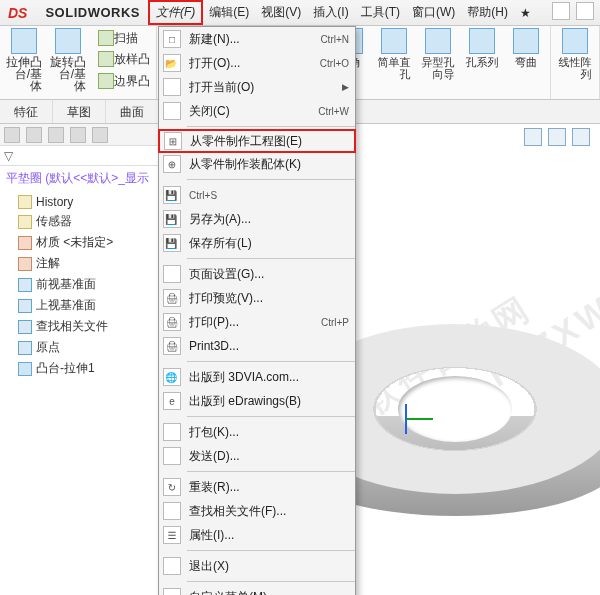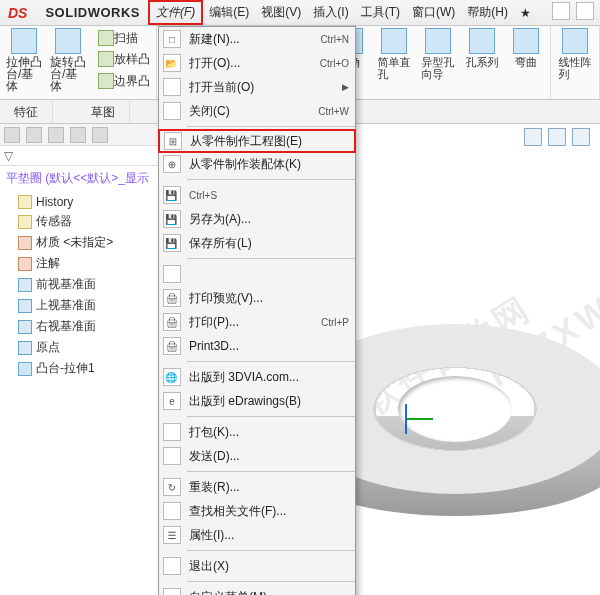--- a/index.html
+++ b/index.html
@@ -12,27 +12,27 @@
 .menubar { display: flex; height: 100%; }
 .menu-item { padding: 0 6px; display: flex; align-items: center; color: #2a2a2a; cursor: default; height: 100%; }
 .red-box { border: 2px solid #e21b1b; font-style: italic; }
 .qat { position: absolute; right: 6px; top: 2px; display: flex; gap: 6px; }
 .qat-btn { width: 18px; height: 18px; border: 1px solid #bbb; background: #fff; }
 
 .ribbon { height: 74px; background: #fafafa; border-bottom: 1px solid #c8c8c8; display: flex; }
 .rb-group { border-right: 1px solid #ddd; padding: 2px 6px; display: flex; flex-direction: column; align-items: center; justify-content: flex-start; }
 .rb-big { display: flex; flex-direction: column; align-items: center; width: 36px; color: #333; }
 .rb-ico { width: 26px; height: 26px; background: #cfe6f6; border: 1px solid #6aa8d8; margin-bottom: 2px; }
-.rb-lbl { font-size: 11px; line-height: 12px; text-align: left; }
+.rb-lbl { font-size: 11px; line-height: 12px; text-align: right; }
 .rb-row { display: flex; gap: 8px; }
 .rb-side { display: flex; flex-direction: column; justify-content: space-around; padding-left: 4px; }
 .rb-small { display:flex; align-items:flex-start; color:#333; font-size:11px; }
 .rb-small-ico { width:16px; height:16px; background:#d9e8c8; border:1px solid #8aab60; }
 
-.tabs { height: 24px; background: #f2f2f2; border-bottom: 1px solid #c8c8c8; display: flex; gap: 24px; }
+.tabs { height: 24px; background: #f2f2f2; border-bottom: 1px solid #c8c8c8; display: flex; }
 .tab { padding: 0 14px; line-height: 24px; border-right: 1px solid #ddd; color: #333; }
 
 .body-area { display: flex; height: calc(100% - 124px); position: relative; }
 .feature-panel { width: 160px; border-right: 1px solid #c8c8c8; background: #fff; }
 .fp-toolbar { height: 22px; background: #f4f4f4; border-bottom: 1px solid #ddd; display:flex; align-items:center; gap:6px; padding:0 4px;}
 .fp-toolbar .ti { width:16px; height:16px; background:#dcdcdc; border:1px solid #bbb; }
 .fp-filter { height: 20px; border-bottom: 1px solid #ddd; display:flex; align-items:center; padding:0 4px; color:#666;}
 .fp-title { padding: 4px 6px; color:#8b5cf6; overflow:hidden; white-space:nowrap;}
 .fp-tree { padding: 2px 0 2px 18px; }
 .fp-item { display:flex; align-items:center; gap:4px; padding: 2px 0; color:#333; white-space:nowrap; }
@@ -190,21 +190,21 @@
       <div class="fp-item">
           <div class="fp-ico b"></div>
           <span>前视基准面</span>
         </div>
       <div class="fp-item">
           <div class="fp-ico b"></div>
           <span>上视基准面</span>
         </div>
       <div class="fp-item">
           <div class="fp-ico b"></div>
-          <span>右视基准面</span>
+          <span>查找相关文件</span>
         </div>
       <div class="fp-item">
           <div class="fp-ico b"></div>
           <span>原点</span>
         </div>
       <div class="fp-item">
           <div class="fp-ico"></div>
           <span>凸台-拉伸1</span>
         </div>
     </div>
@@ -269,20 +269,21 @@
       <div class="dd-ico">💾</div>
       <div class="dd-lbl">另存为(A)...</div>
     </div>
     <div class="dd-row">
       <div class="dd-ico">💾</div>
       <div class="dd-lbl">保存所有(L)</div>
     </div>
     <div class="dd-sep"></div>
     <div class="dd-row">
       <div class="dd-ico"></div>
+      <div class="dd-lbl">页面设置(G)...</div>
     </div>
     <div class="dd-row">
       <div class="dd-ico">🖨</div>
       <div class="dd-lbl">打印预览(V)...</div>
     </div>
     <div class="dd-row">
       <div class="dd-ico">🖨</div>
       <div class="dd-lbl">打印(P)...</div>
       <div class="dd-shc">Ctrl+P</div>
     </div>

